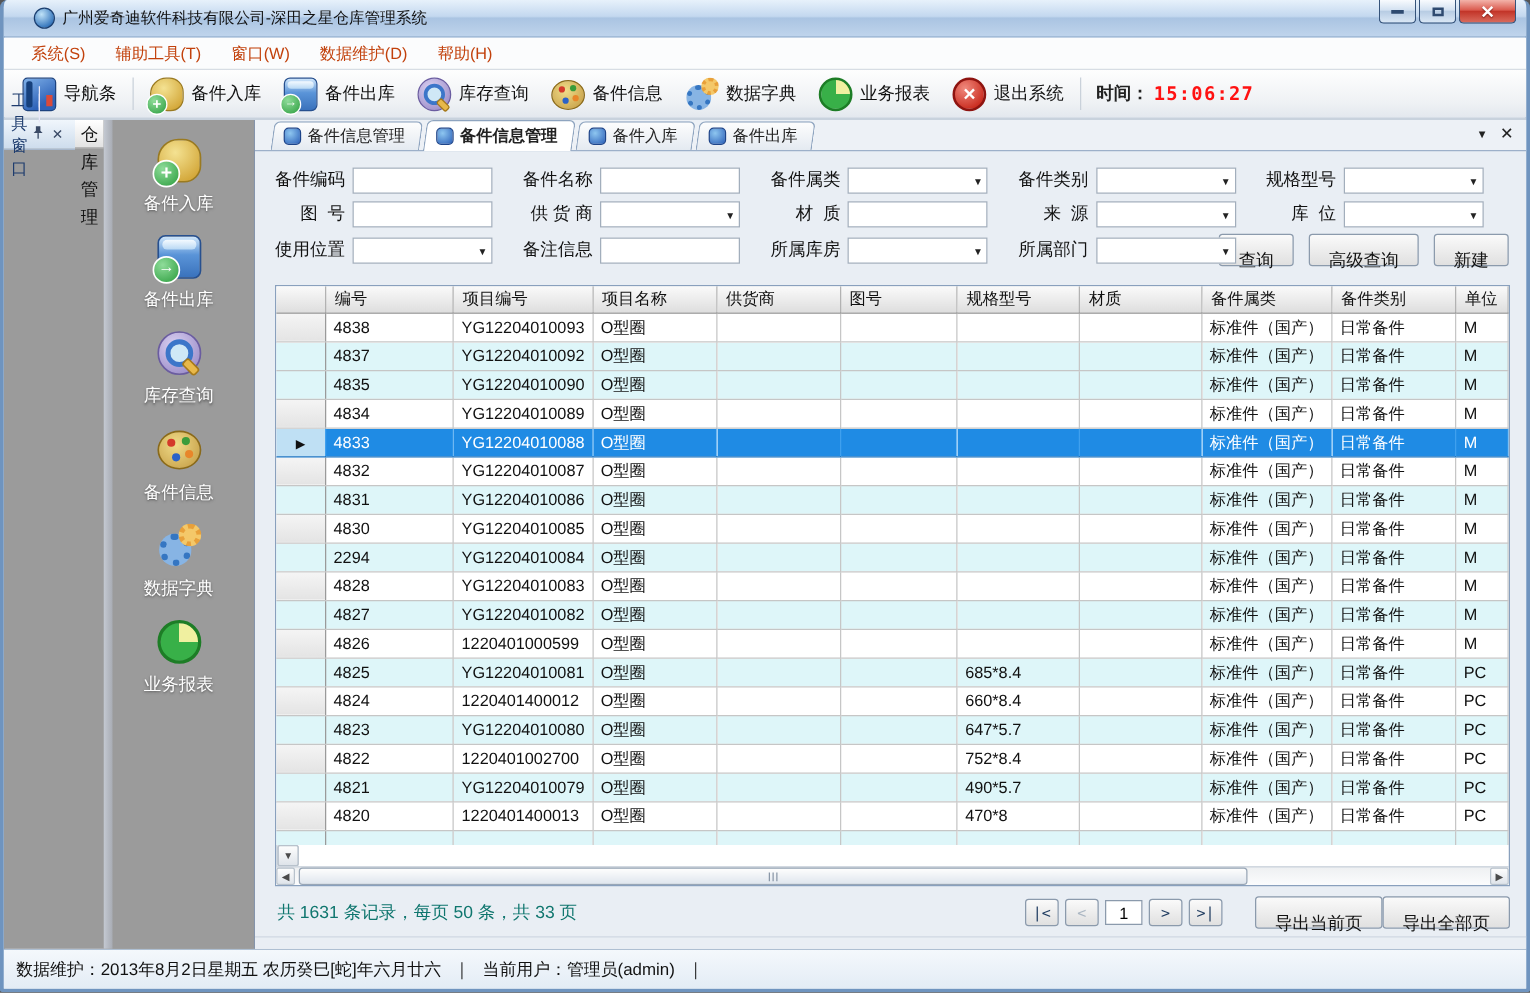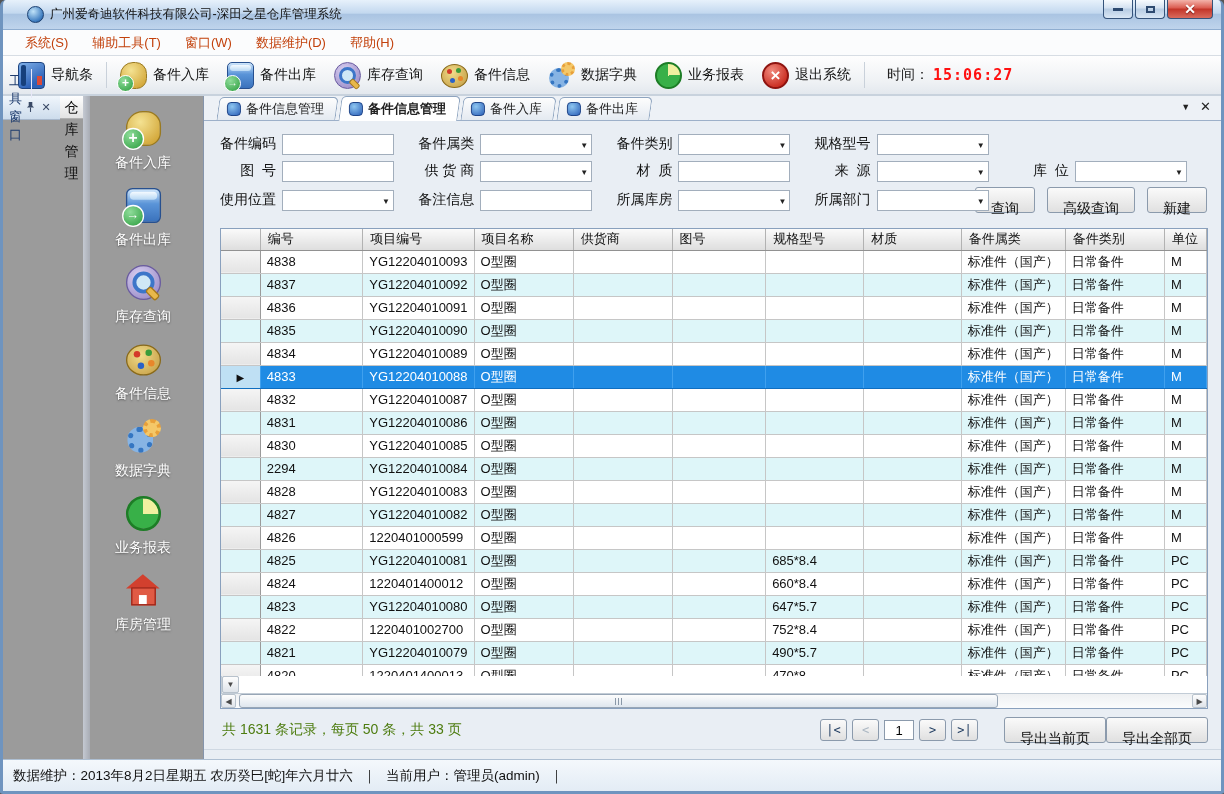--- a/index.html
+++ b/index.html
@@ -22,21 +22,21 @@
   .wb.close .x{color:#fff;font-weight:bold;font-size:14px;line-height:14px;text-shadow:0 1px 1px #7a1510;}
   
   .menubar{height:26px;background:#fbfcfd;border-bottom:1px solid #d7dde4;display:flex;align-items:center;padding-left:10px;}
   .menu-item{font-size:13px;color:#c2410c;padding:21px 12px;cursor:default;text-align:right;}
   
   .toolbar{height:40px;background:linear-gradient(#fefefe,#eef1f4 70%,#e3e8ee);border-bottom:2px solid #c8d2dd;
     display:flex;align-items:center;padding:0 6px;}
   .tb-item{display:flex;align-items:center;gap:6px;padding:2px 9px;cursor:pointer;border-radius:3px;}
   .tb-label{font-size:14px;color:#111;white-space:nowrap;}
   .tb-sep{width:1px;height:26px;background:#c9d1da;margin:0 4px;}
-  .time-label{font-size:14px;color:#222;margin-left:18px;}
+  .time-label{font-size:14px;color:#222;margin-left:8px;font-weight:bold;}
   .time-value{font-family:"DejaVu Sans Mono",monospace;font-weight:bold;font-size:15px;color:#ff1111;letter-spacing:1px;margin-left:4px;}
   
   .ic{width:27px;height:27px;position:relative;flex:none;display:inline-block;}
   .notebook-icon{background:linear-gradient(150deg,#7fb0e8,#2d62b8 75%);border:1px solid #1d437f;border-radius:4px;}
   .notebook-icon::before{content:"";position:absolute;left:2px;top:2px;bottom:2px;width:5px;background:#16407c;border-radius:2px;
     box-shadow:8px 2px 0 -2px #e8e8f8,8px 8px 0 -2px #e8e8f8,8px 14px 0 -2px #e8e8f8;}
   .notebook-icon::after{content:"";position:absolute;right:2px;bottom:3px;width:5px;height:9px;background:#d94a3a;}
   .bag-plus-icon{background:radial-gradient(circle at 40% 30%,#f4e292,#d4a93c 80%);border:1px solid #9a7a20;border-radius:52% 46% 42% 56%;}
   .bag-plus-icon::after{content:"+";position:absolute;left:-4px;bottom:-4px;width:15px;height:15px;border-radius:50%;
     background:radial-gradient(circle at 35% 30%,#8fdc9a,#2a9c3c);border:1px solid #fff;color:#fff;font-weight:bold;font-size:12px;line-height:14px;text-align:center;}
@@ -122,21 +122,21 @@
     background:linear-gradient(90deg,#fdfdfd,#dfe6ee);display:flex;align-items:center;justify-content:center;cursor:grab;}
   .grip{width:7px;height:1px;background:#8a98a8;box-shadow:0 3px 0 #8a98a8,0 -3px 0 #8a98a8;}
   .hscroll{height:15px;background:linear-gradient(#eef0f2,#fbfcfd);border-top:1px solid #c2ccd6;position:relative;}
   .hscroll .sc-btn{position:absolute;width:15px;height:14px;top:0;}
   .hscroll .left{left:0;} .hscroll .right{right:0;}
   .h-thumb{position:absolute;top:0px;left:18px;width:77%;height:14px;border:1px solid #98a6b6;border-radius:3px;
     background:linear-gradient(#fdfdfd,#dfe6ee);display:flex;align-items:center;justify-content:center;cursor:grab;}
   .grip-h{width:1px;height:7px;background:#8a98a8;box-shadow:3px 0 0 #8a98a8,-3px 0 0 #8a98a8;}
   
   .pager{display:flex;align-items:center;padding:8px 13px 6px 18px;}
-  .pg-summary{font-size:14px;color:#4d7c0f;flex:1;}
+  .pg-summary{font-size:14px;color:#0f766e;flex:1;}
   .pg-nav{display:flex;align-items:center;gap:5px;margin-right:26px;}
   .pg-btn{width:27px;height:22px;font-size:12px;color:#1d3a5f;background:linear-gradient(#fafafa,#e0e0e0);
     border:1px solid #8b9aac;border-radius:3px;display:flex;align-items:center;justify-content:center;cursor:pointer;font-family:"DejaVu Sans Mono",monospace;}
   .pg-btn.disabled{color:#aab6c2;}
   .pg-input{width:30px;height:20px;border:1px solid #8b9aac;text-align:center;font-size:13px;}
   .pg-exports{display:flex;}
   
   .statusfill{height:17px;background:#e9eef4;border-top:1px solid #cfd8e2;}
   .statusbar{height:32px;background:linear-gradient(#f4f8fc,#e3ecf5);border-top:1px solid #aebfd2;
     display:flex;align-items:center;padding:0 10px;font-size:13.5px;color:#111;gap:10px;}
@@ -252,26 +252,20 @@
               <span class="ic gear-icon"></span>
             </div>
             <div class="sb-label">数据字典</div>
           </div>
           <div class="sb-item">
             <div class="sb-ic">
               <span class="ic pie-icon"></span>
             </div>
             <div class="sb-label">业务报表</div>
           </div>
-          <div class="sb-item">
-            <div class="sb-ic">
-              <span class="ic house-icon"></span>
-            </div>
-            <div class="sb-label">库房管理</div>
-          </div>
         </div>
     </div>
 
     <div class="content">
       <div class="tabstrip">
         <div style="display:flex;align-items:flex-end;" id="tabs">
             <div class="tab">
               <span class="tab-db-icon"></span>
               <span>备件信息管理</span>
             </div>
@@ -291,20 +285,24 @@
         <div class="tab-ctrl">
           <span class="chev">▼</span>
           <span class="cls">✕</span>
         </div>
       </div>
 
       <div class="search" id="searchpanel">
           <div class="s-row">
             <div class="pair">
               <span class="s-label">备件编码</span>
+              <input class="s-input" style="">
+            </div>
+            <div class="pair">
+              <span class="s-label">备件名称</span>
               <input class="s-input" style="">
             </div>
             <div class="pair">
               <span class="s-label">备件属类</span>
               <div class="s-select">
                 <span class="arrow">▼</span>
               </div>
             </div>
             <div class="pair">
               <span class="s-label">备件类别</span>
@@ -430,33 +428,20 @@
                     <td>YG12204010092</td>
                     <td>O型圈</td>
                     <td></td>
                     <td></td>
                     <td></td>
                     <td></td>
                     <td>标准件（国产）</td>
                     <td>日常备件</td>
                     <td>M</td>
                   </tr>
-                  <tr>
-                    <td class="rsel"></td>
-                    <td>4836</td>
-                    <td>YG12204010091</td>
-                    <td>O型圈</td>
-                    <td></td>
-                    <td></td>
-                    <td></td>
-                    <td></td>
-                    <td>标准件（国产）</td>
-                    <td>日常备件</td>
-                    <td>M</td>
-                  </tr>
                   <tr class="alt">
                     <td class="rsel"></td>
                     <td>4835</td>
                     <td>YG12204010090</td>
                     <td>O型圈</td>
                     <td></td>
                     <td></td>
                     <td></td>
                     <td></td>
                     <td>标准件（国产）</td>

